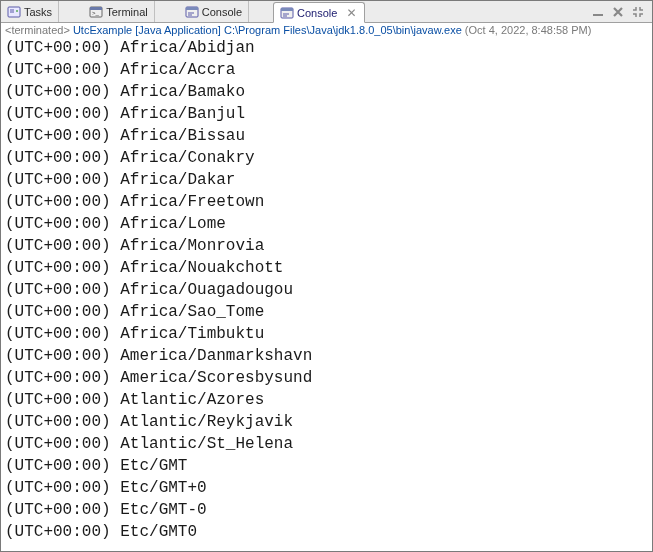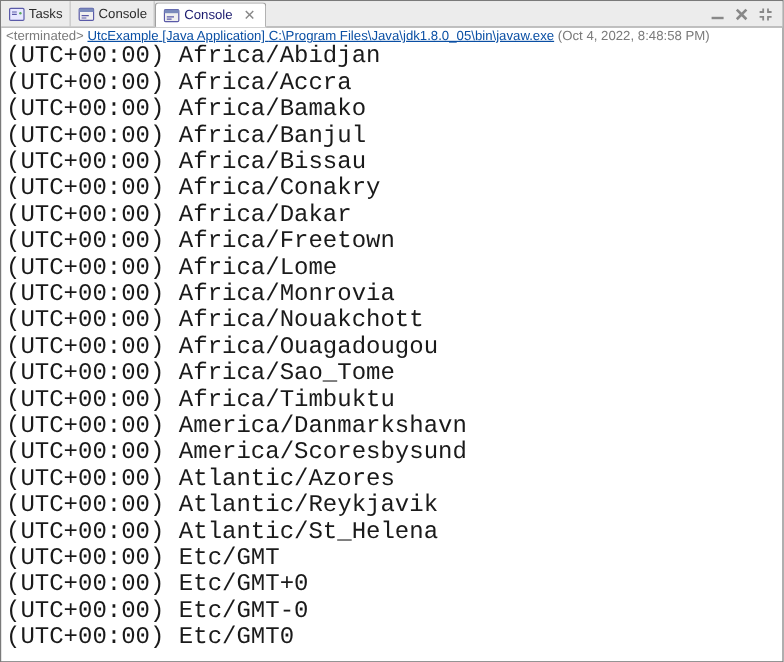--- a/index.html
+++ b/index.html
@@ -23,20 +23,21 @@
       align-items: center;
       background: #ececec;
       border-bottom: 1px solid #a0a0a0;
       height: 22px;
       position: relative;
     }
     .tabs {
       display: flex;
       align-items: center;
       height: 100%;
+      gap: 24px;
     }
     .tab {
       display: flex;
       align-items: center;
       padding: 2px 6px;
       border-right: 1px solid #c0c0c0;
       background: #ececec;
       height: 100%;
       cursor: pointer;
       gap: 3px;
@@ -89,26 +90,25 @@
     .status-line {
       padding: 1px 4px;
       color: #7a7a7a;
       font-size: 11px;
       white-space: nowrap;
       overflow: hidden;
       border-bottom: none;
     }
     .link {
       color: #0a4fa4;
-      text-decoration: underline;
     }
     .console-output {
       flex: 1;
       font-family: "Consolas", "Courier New", monospace;
-      font-size: 20px;
+      font-size: 16px;
       line-height: 22px;
       color: #1a1a1a;
       padding: 0 4px;
       white-space: pre;
       overflow: hidden;
     }
     svg {
       display: block;
     }
   </style>
@@ -120,20 +120,30 @@
     <div class="tab">
       <span class="tab-icon">
         <svg width="14" height="14" viewBox="0 0 14 14">
           <rect x="1" y="2" width="12" height="10" rx="1" fill="#e8e8ff" stroke="#5a5aa8"></rect>
           <line x1="3" y1="5" x2="7" y2="5" stroke="#5a5aa8"></line>
           <line x1="3" y1="7" x2="7" y2="7" stroke="#5a5aa8"></line>
           <circle cx="10" cy="6" r="1" fill="#5aaa5a"></circle>
         </svg>
       </span>
       <span class="tab-label">Tasks</span>
+    </div>
+    <div class="tab">
+      <span class="tab-icon">
+        <svg width="14" height="14" viewBox="0 0 14 14">
+          <rect x="1" y="2" width="12" height="10" rx="1" fill="#f0f0f0" stroke="#666"></rect>
+          <rect x="1" y="2" width="12" height="3" fill="#6a7aaa"></rect>
+          <text x="3" y="10" font-size="6" fill="#333">&gt;_</text>
+        </svg>
+      </span>
+      <span class="tab-label">Terminal</span>
     </div>
     <div class="tab">
       <span class="tab-icon">
         <svg width="14" height="14" viewBox="0 0 14 14">
           <rect x="1" y="2" width="12" height="10" rx="1" fill="#f0f0f0" stroke="#5a5aa8"></rect>
           <rect x="1" y="2" width="12" height="3" fill="#7a8abb"></rect>
           <line x1="3" y1="8" x2="9" y2="8" stroke="#5a5aa8"></line>
           <line x1="3" y1="10" x2="7" y2="10" stroke="#5a5aa8"></line>
         </svg>
       </span>

